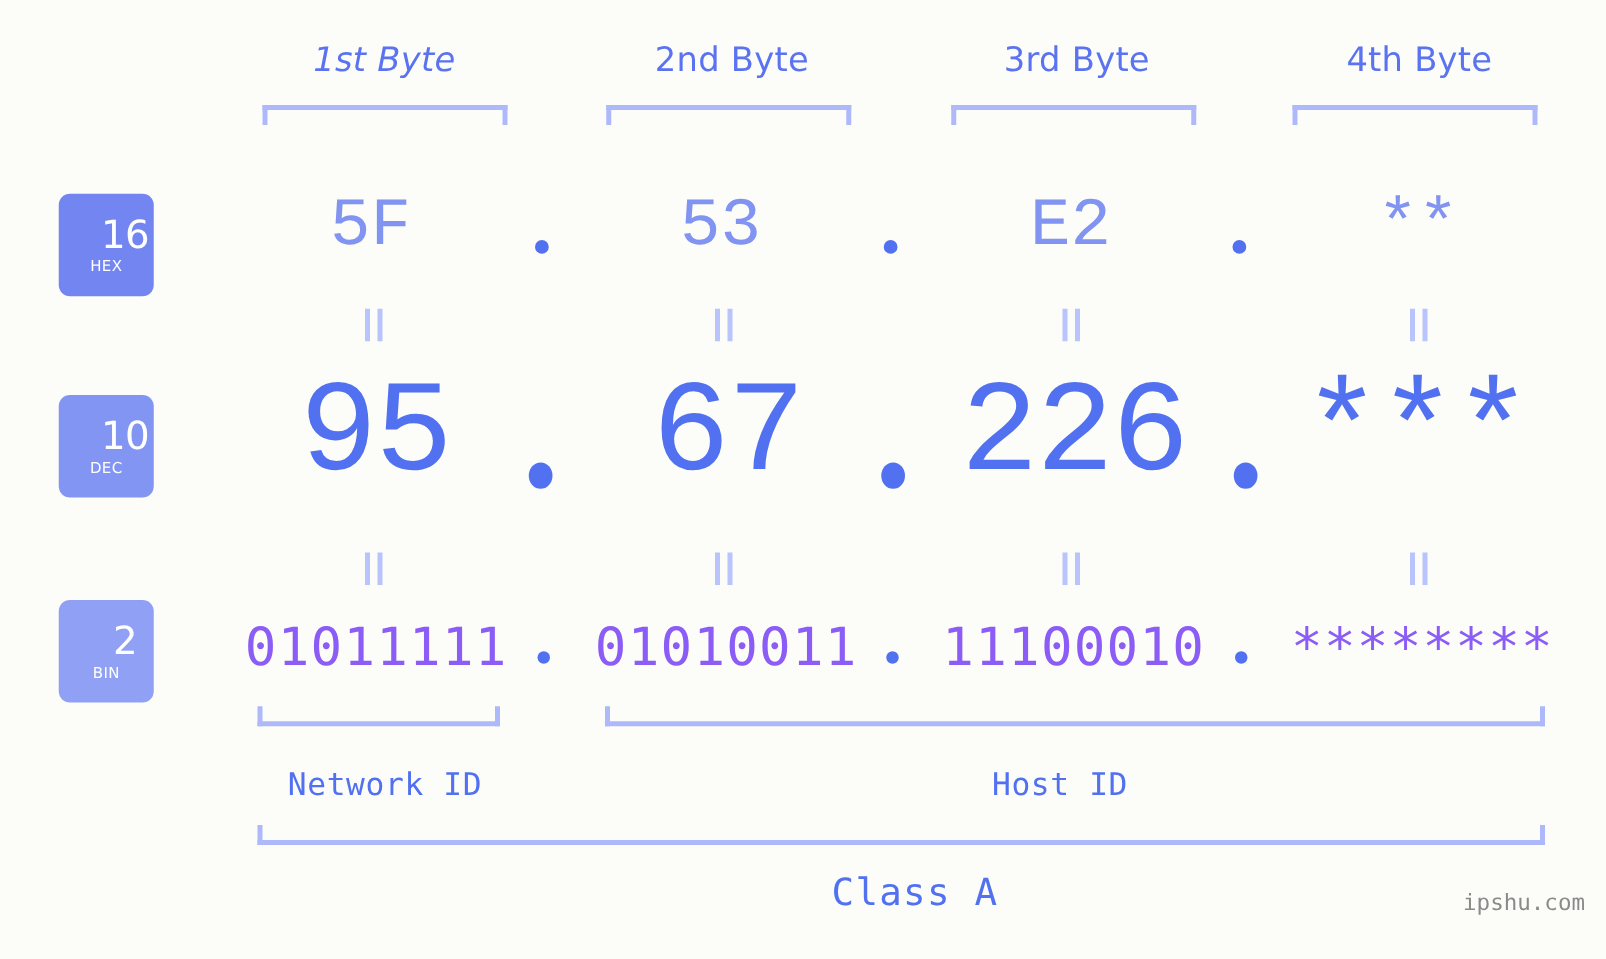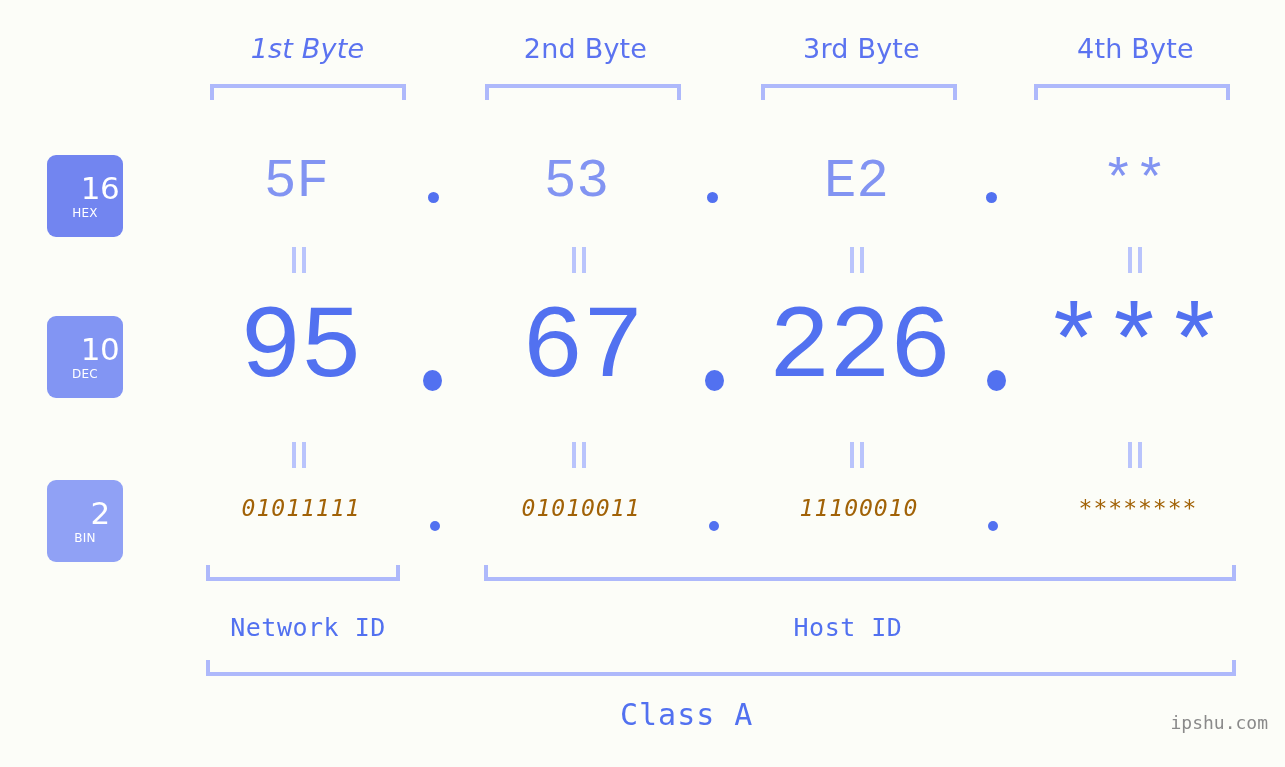--- a/index.html
+++ b/index.html
@@ -124,27 +124,26 @@
     top: 370px;
     width: 19px;
     height: 21px;
     border-radius: 50%;
     background: #5271f0;
   }
 
   
   .bin-val {
     top: 497px;
-    font-size: 23px;
-    color: #a16207;
+    font-size: 42px;
+    color: #8b5cf6;
     line-height: 1;
     font-weight: 400;
     font-family: "DejaVu Sans Mono", monospace;
     letter-spacing: 1px;
-    font-style: italic;
   }
   .bin-dot {
     position: absolute;
     top: 521px;
     width: 10px;
     height: 10px;
     border-radius: 50%;
     background: #5271f0;
   }
 
@@ -174,20 +173,21 @@
     text-align: center;
     white-space: nowrap;
     letter-spacing: 0.5px;
   }
 
   .class-label {
     position: absolute;
     font-family: "DejaVu Sans Mono", monospace;
     font-size: 30px;
     color: #5271f0;
+    text-align: center;
     white-space: nowrap;
     letter-spacing: 1px;
   }
 
   .watermark {
     position: absolute;
     right: 17px;
     top: 712px;
     font-family: "DejaVu Sans Mono", monospace;
     font-size: 18px;

